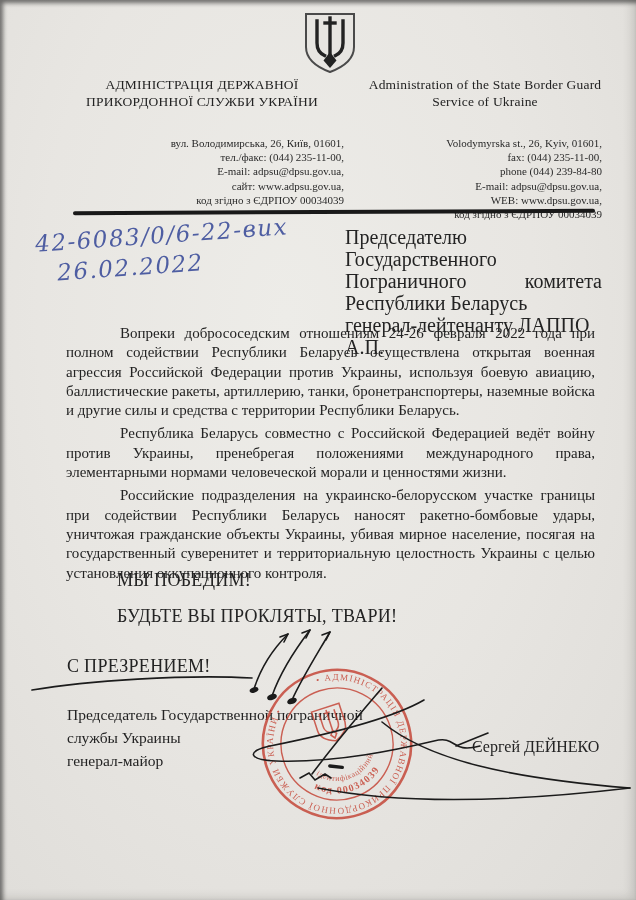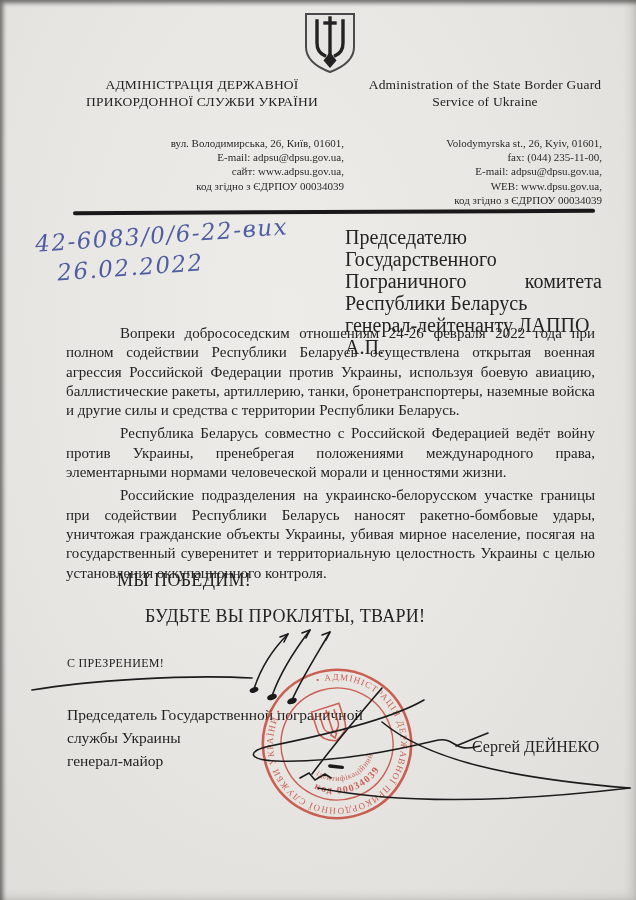--- a/index.html
+++ b/index.html
@@ -31,22 +31,22 @@
   }
   .ref .ref-date{margin-left:20px;}
   
   .addressee{position:absolute;left:345px;top:226px;width:257px;font-size:20px;line-height:22px;}
   .addressee .to-org{text-align:justify;}
   
   .body-text{position:absolute;left:62px;top:320px;width:537px;font-size:15px;line-height:19.3px;text-align:justify;}
   .body-text p{margin:4px;text-indent:54px;}
   .slogan{position:absolute;left:117px;font-size:18px;letter-spacing:.3px;}
   .slogan-1{top:570px;}
-  .slogan-2{top:606px;margin-left:28px;}
-  .valediction{position:absolute;left:67px;top:656px;font-size:12px;letter-spacing:.3px;}
+  .slogan-2{top:606px;}
+  .valediction{position:absolute;left:67px;top:656px;font-size:18px;letter-spacing:.3px;}
   .underline-svg{position:absolute;left:26px;top:668px;width:232px;height:28px;}
   
   .sig-block{position:absolute;left:67px;top:704px;width:338px;font-size:15.5px;line-height:22.8px;}
   .sig-name{position:absolute;left:472px;top:738px;font-size:16px;}
   
   .stamp{position:absolute;left:256px;top:663px;width:162px;height:162px;opacity:.78;filter:blur(.3px);}
   
   .pen{position:absolute;left:228px;top:610px;width:408px;height:210px;pointer-events:none;}
 </style>
 </head>
@@ -64,27 +64,29 @@
         <path d="M23,12 H33"></path>
       </g>
       <path d="M28,41 L34.5,49.5 L28,57 L21.5,49.5 Z" fill="#222"></path>
     </svg>
 
     <div class="org org-uk">АДМІНІСТРАЦІЯ ДЕРЖАВНОЇ ПРИКОРДОННОЇ СЛУЖБИ УКРАЇНИ</div>
     <div class="org org-en">Administration of the State Border Guard Service of Ukraine</div>
 
     <div class="addr addr-uk">
       <div>вул. Володимирська, 26, Київ, 01601,</div>
+      <div>тел./факс: (044) 235-11-00,</div>
       <div>E-mail: adpsu@dpsu.gov.ua,</div>
       <div>сайт: www.adpsu.gov.ua,</div>
       <div>код згідно з ЄДРПОУ 00034039</div>
     </div>
     <div class="addr addr-en">
       <div>Volodymyrska st., 26, Kyiv, 01601,</div>
       <div>fax: (044) 235-11-00,</div>
+      <div>phone (044) 239-84-80</div>
       <div>E-mail: adpsu@dpsu.gov.ua,</div>
       <div>WEB: www.dpsu.gov.ua,</div>
       <div>код згідно з ЄДРПОУ 00034039</div>
     </div>
 
     <div class="rule"></div>
 
     <div class="ref">
       <div class="ref-num">42-6083/0/6-22-вих</div>
       <div class="ref-date">26.02.2022</div>

